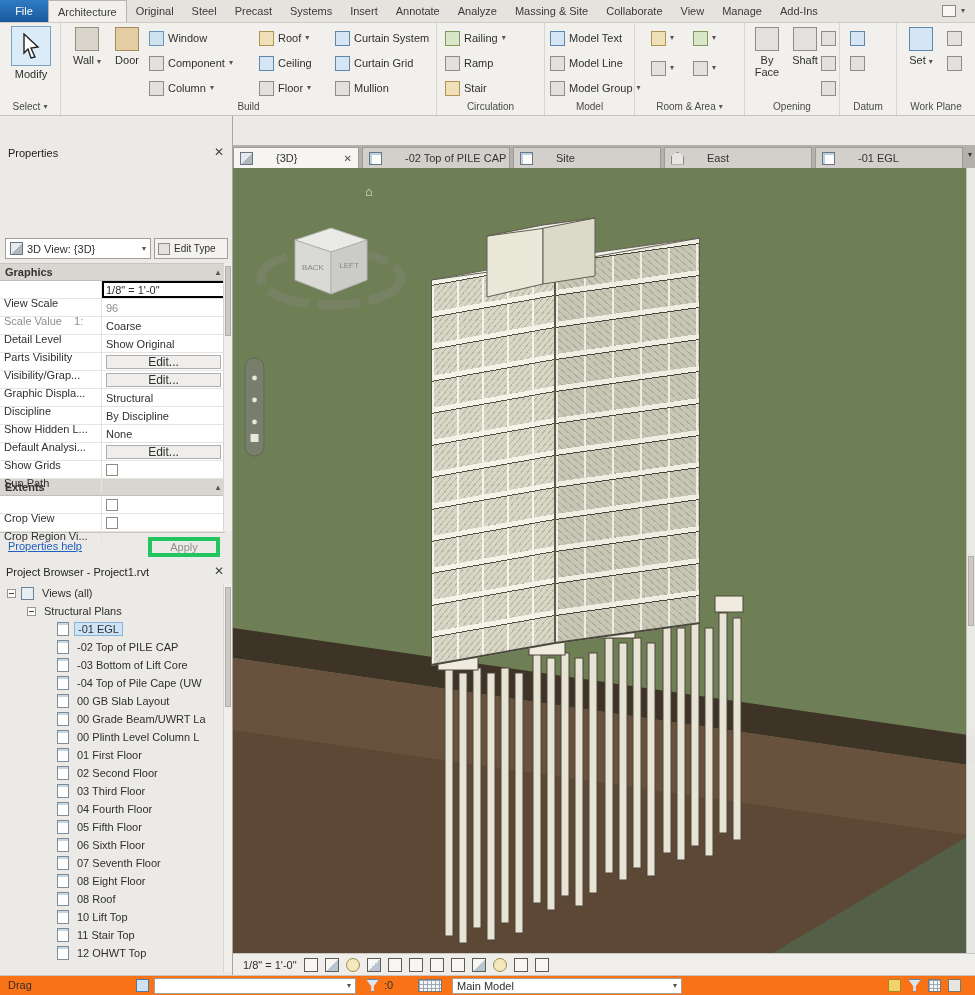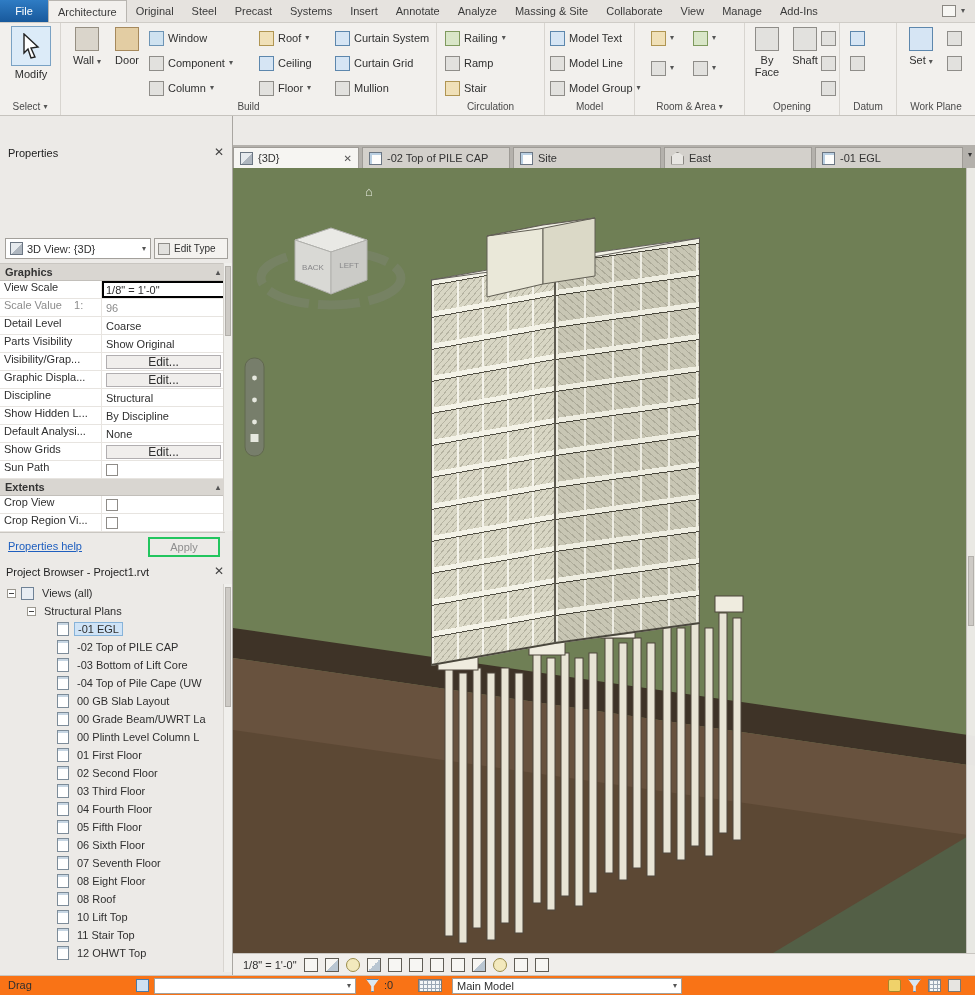--- a/index.html
+++ b/index.html
@@ -38,43 +38,43 @@
 #left{position:absolute;top:116px;left:0;width:233px;height:859px;background:#eceae7;border-right:1px solid #a9a6a1}
 .pane-title{position:absolute;left:8px;color:#222}
 .closex{position:absolute;right:8px;color:#444;font-size:12px;line-height:1}
 #type-sel{position:absolute;top:122px;left:5px;width:146px;height:21px;background:#fff;border:1px solid #a3a09b;display:flex;align-items:center;gap:4px;padding:0 4px}
 #type-sel .grow{flex:1;overflow:hidden;white-space:nowrap}
 #edit-type{position:absolute;top:122px;left:154px;width:74px;height:21px;background:#f4f2ef;border:1px solid #a3a09b;display:flex;align-items:center;gap:4px;padding:0 3px;font-size:10px}
 #pgrid{position:absolute;top:147px;left:0;width:225px;background:#fff;border-top:1px solid #c9c6c1;border-bottom:1px solid #c9c6c1}
 .psec{height:17px;background:#d9d6d1;border-bottom:1px solid #c2bfba;display:flex;align-items:center;padding:0 5px;font-weight:bold;color:#333}
 .psec .chev{margin-left:auto;font-size:8px;color:#555}
 .prow{display:flex;height:18px;border-bottom:1px solid #e7e4e0}
-.plab{width:102px;padding:0 4px;border-right:1px solid #e7e4e0;overflow:hidden;white-space:pre}
+.plab{width:102px;padding:16px 4px;border-right:1px solid #e7e4e0;overflow:hidden;white-space:pre}
 .pval{flex:1;padding:2px 4px;position:relative;overflow:hidden;white-space:nowrap;display:flex;align-items:center}
 .pval.focus{border:2px solid #000;padding:0 2px}
 .dim{color:#8c8c8c}
 .cellbtn{flex:1;height:14px;border:1px solid #b1aeb0;background:#f0eeec;display:flex;align-items:center;justify-content:center;font-size:12px}
 .cb{width:12px;height:12px;border:1px solid #8f8c88;background:#fff;display:inline-block}
 .vscroll{position:absolute;right:0;width:9px;background:#f0efec;border-left:1px solid #d8d5d0}
 .vthumb{position:absolute;left:1px;right:1px;background:#cdcac5;border:1px solid #b3b0ab}
 #props-help{position:absolute;top:424px;left:8px;color:#1f5fbf;text-decoration:underline}
-#apply-btn{position:absolute;top:421px;right:12px;width:72px;height:20px;background:#eceae7;border:2px solid #22c55e;color:#8f8f8f;display:flex;align-items:center;justify-content:center}
+#apply-btn{position:absolute;top:421px;right:12px;width:72px;height:20px;background:#eceae7;border:4px solid #22c55e;color:#8f8f8f;display:flex;align-items:center;justify-content:center}
 #tree{position:absolute;top:468px;left:0;width:224px;overflow:hidden;height:388px}
 .titem{height:18px;display:flex;align-items:center;gap:5px;white-space:nowrap}
 .lvl0{padding-left:7px}.lvl1{padding-left:27px}.lvl2{padding-left:57px}
 .exp{width:9px;height:9px;background:#fff;border:1px solid #9a978f;position:relative;flex:none}
 .exp::after{content:"";position:absolute;left:1px;right:1px;top:3px;border-top:1px solid #444}
 .views-ic{width:13px;height:13px;background:#e8edf3;border:1px solid #6f8296;flex:none}
 .sheet{width:12px;height:14px;background:#fff;border:1px solid #7d8c99;flex:none;box-shadow:inset 0 2px 0 #c7d6e3}
 .tlabel{padding:0 3px}
 .sel .tlabel{background:#cfe3f6;border:1px solid #87b3d9}
 
 
 #vtabs{position:absolute;left:233px;top:145px;right:0;height:23px;background:#b4b1ac;display:flex;align-items:flex-end}
-.vtab{height:21px;display:flex;align-items:center;gap:5px;padding:0 6px;background:#d3d0cb;border:1px solid #9e9b96;border-bottom:none;color:#333;width:148px;overflow:hidden;white-space:nowrap;margin-left:3px}
+.vtab{height:21px;display:flex;align-items:center;gap:23px;padding:0 6px;background:#d3d0cb;border:1px solid #9e9b96;border-bottom:none;color:#333;width:148px;overflow:hidden;white-space:nowrap;margin-left:3px}
 .vtab.active{background:#f6f5f2;width:126px;margin-left:0}
 .vtab .x{margin-left:auto;font-size:10px;color:#555}
 .ti{width:13px;height:13px;flex:none;border:1px solid #6b7683}
 .ti-3d{background:linear-gradient(135deg,#e6eaee 50%,#aeb6bf 50%)}
 .ti-plan{background:#fdfdfc;box-shadow:inset 2px 2px 0 #b9cfe2}
 .ti-elev{background:#e8e6e2;border-color:#8a8782;clip-path:polygon(50% 0,100% 38%,100% 100%,0 100%,0 38%)}
 #vtab-caret{position:absolute;right:3px;top:6px;color:#333}
 
 
 #viewport{position:absolute;left:233px;top:168px;right:0;height:785px;background:#6f7f55;overflow:hidden}

